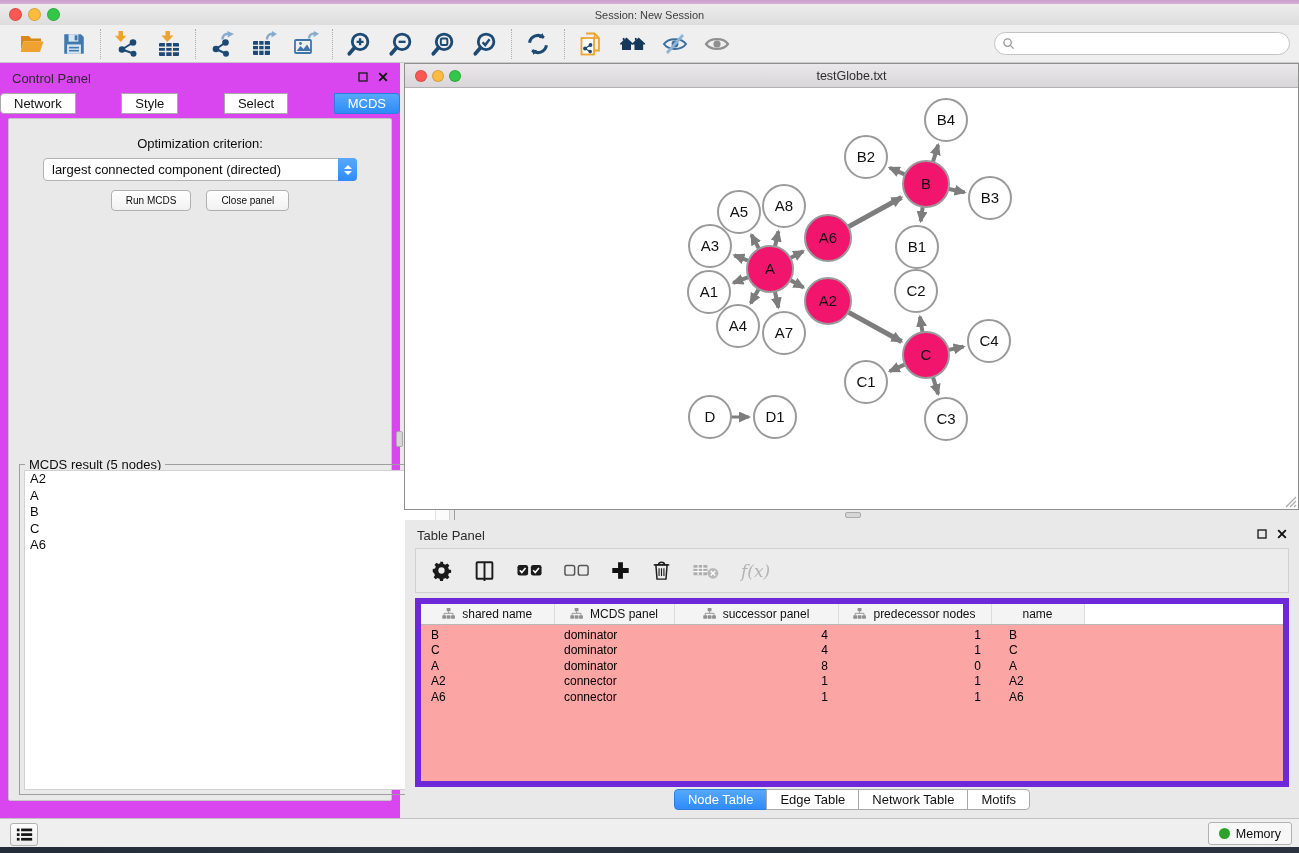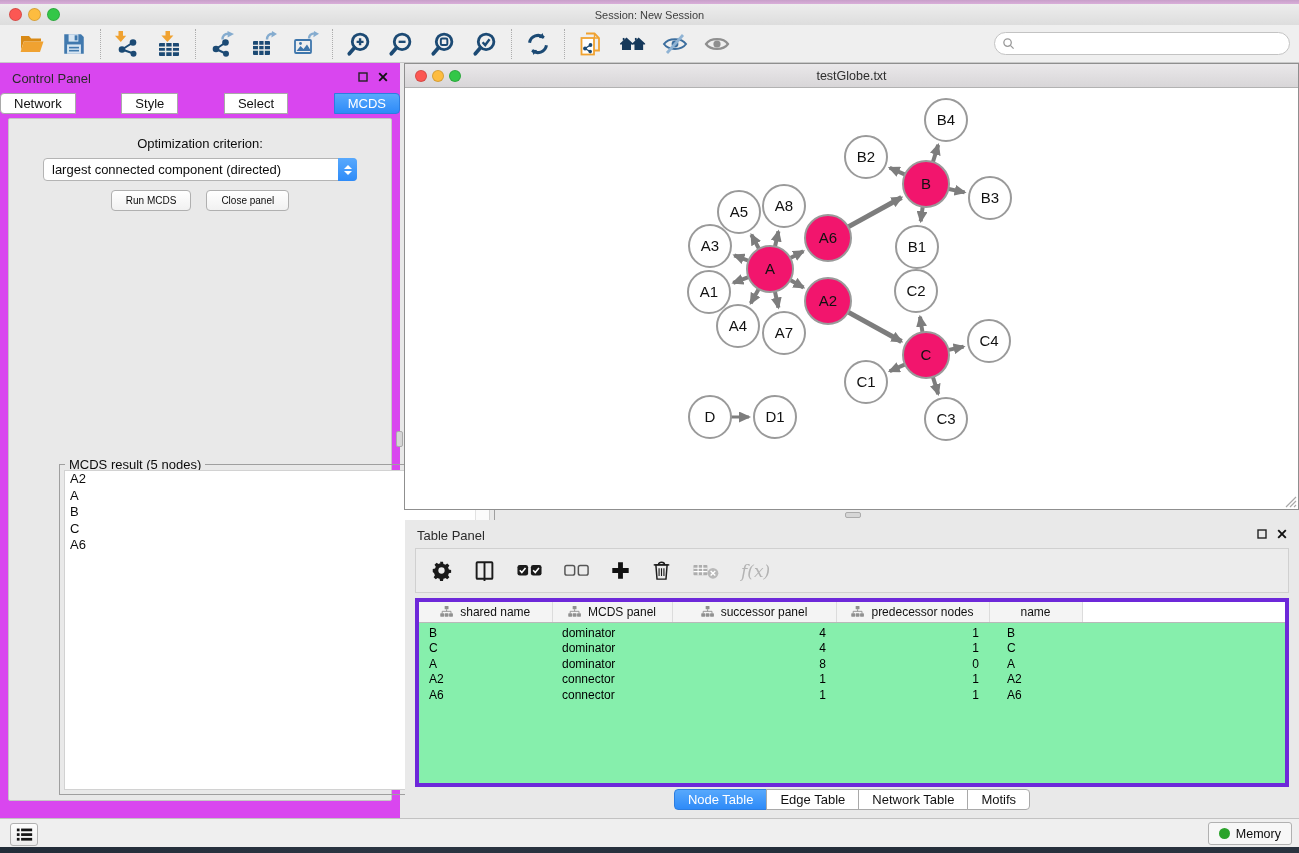--- a/index.html
+++ b/index.html
@@ -46,21 +46,21 @@
   .dropdown{position:absolute;left:34px;top:39px;width:314px;height:23px;background:#fff;
     border:1px solid #b4b4b4;border-radius:4px;display:flex;align-items:center;}
   .dropdown-value{flex:1;padding-left:8px;font-size:13px;color:#0c0c0c;white-space:nowrap;overflow:hidden;}
   .dropdown-stepper{width:19px;height:23px;margin:-1px;background:linear-gradient(#58a9fd,#2e8bf8);
     border-radius:0 4px 4px 0;display:flex;flex-direction:column;align-items:center;justify-content:center;gap:2px;}
   .tri-up{width:0;height:0;border-left:4px solid transparent;border-right:4px solid transparent;border-bottom:4px solid #fff;}
   .tri-down{width:0;height:0;border-left:4px solid transparent;border-right:4px solid transparent;border-top:4px solid #fff;}
   .btn-row{position:absolute;top:71px;left:0;right:0;display:flex;justify-content:center;gap:15px;}
   .push-btn{height:21px;line-height:19px;padding:0 14px;background:linear-gradient(#ffffff,#f1f1f1);
     border:1px solid #b0b0b0;border-radius:4px;font-size:10px;color:#0c0c0c;cursor:default;}
-  .result-box{position:absolute;left:10px;top:345px;width:436px;height:331px;border:1px solid #9f9f9f;margin-left:40px;}
+  .result-box{position:absolute;left:10px;top:345px;width:436px;height:331px;border:1px solid #9f9f9f;}
   .result-title{position:absolute;top:-8px;left:5px;background:#e9e9e9;padding:0 4px;font-size:13px;color:#0c0c0c;}
   .result-list{position:absolute;inset:5px 4px 4px 4px;background:#fff;border:1px solid #d2d2d2;overflow:hidden;}
   .result-scroll{position:absolute;right:0;top:0;bottom:0;width:14px;background:#fbfbfb;border-left:1px solid #e2e2e2;}
   .result-item{font-size:13px;line-height:16.5px;padding-left:5px;color:#0c0c0c;}
 
   
   .network-window{position:absolute;left:404px;top:63px;width:895px;height:447px;background:#fff;
     border:1px solid #8f8f8f;}
   .nw-titlebar{height:24px;background:linear-gradient(#eae8ea,#d8d6d8);border-bottom:1px solid #b2b2b2;
     position:relative;display:flex;align-items:center;justify-content:center;font-size:12.5px;color:#2e2e2e;}
@@ -75,22 +75,22 @@
   .splitter-h{position:absolute;left:845px;top:512px;width:16px;height:6px;background:#d6d6d6;
     border:1px solid #ababab;border-radius:2px;}
 
   
   .table-panel{position:absolute;left:405px;top:520px;width:894px;height:298px;background:#e9e9e9;}
   .tp-header{position:relative;height:27px;}
   .tp-toolbar{position:absolute;left:10px;top:28px;width:874px;height:45px;background:#ececec;
     border:1px solid #d0d0d0;display:flex;align-items:center;gap:22px;padding-left:15px;}
   .tp-icon{display:flex;align-items:center;cursor:default;}
   .fx{font-family:"DejaVu Serif",serif;font-style:italic;font-size:17px;color:#b3b3b3;line-height:20px;}
-  .node-table{position:absolute;left:10px;top:78px;width:874px;height:189px;background:#86efac;
-    border:4px solid #6d28d9;overflow:hidden;}
+  .node-table{position:absolute;left:10px;top:78px;width:874px;height:189px;background:#fca5a5;
+    border:6px solid #6d28d9;overflow:hidden;}
   table{border-collapse:collapse;width:100%;table-layout:fixed;font-size:12px;}
   th{height:20px;background:#f4f4f4;border-right:1px solid #dcdcdc;border-bottom:1px solid #b9b9b9;
     font-weight:normal;font-size:12px;color:#111;padding:0;}
   th.filler{border-right:none;background:#fff;border-bottom:1px solid #b9b9b9;}
   .th-inner{display:flex;align-items:center;justify-content:center;gap:7px;}
   .th-inner svg{width:13px;height:11px;}
   td{height:15.6px;padding:0 0 0 10px;color:#000;white-space:nowrap;overflow:hidden;line-height:15.6px;}
   td.num{text-align:right;padding:0 10px 0 0;}
   td.name-col{padding-left:18px;}
   tbody tr:first-child td{padding-top:3px;}

